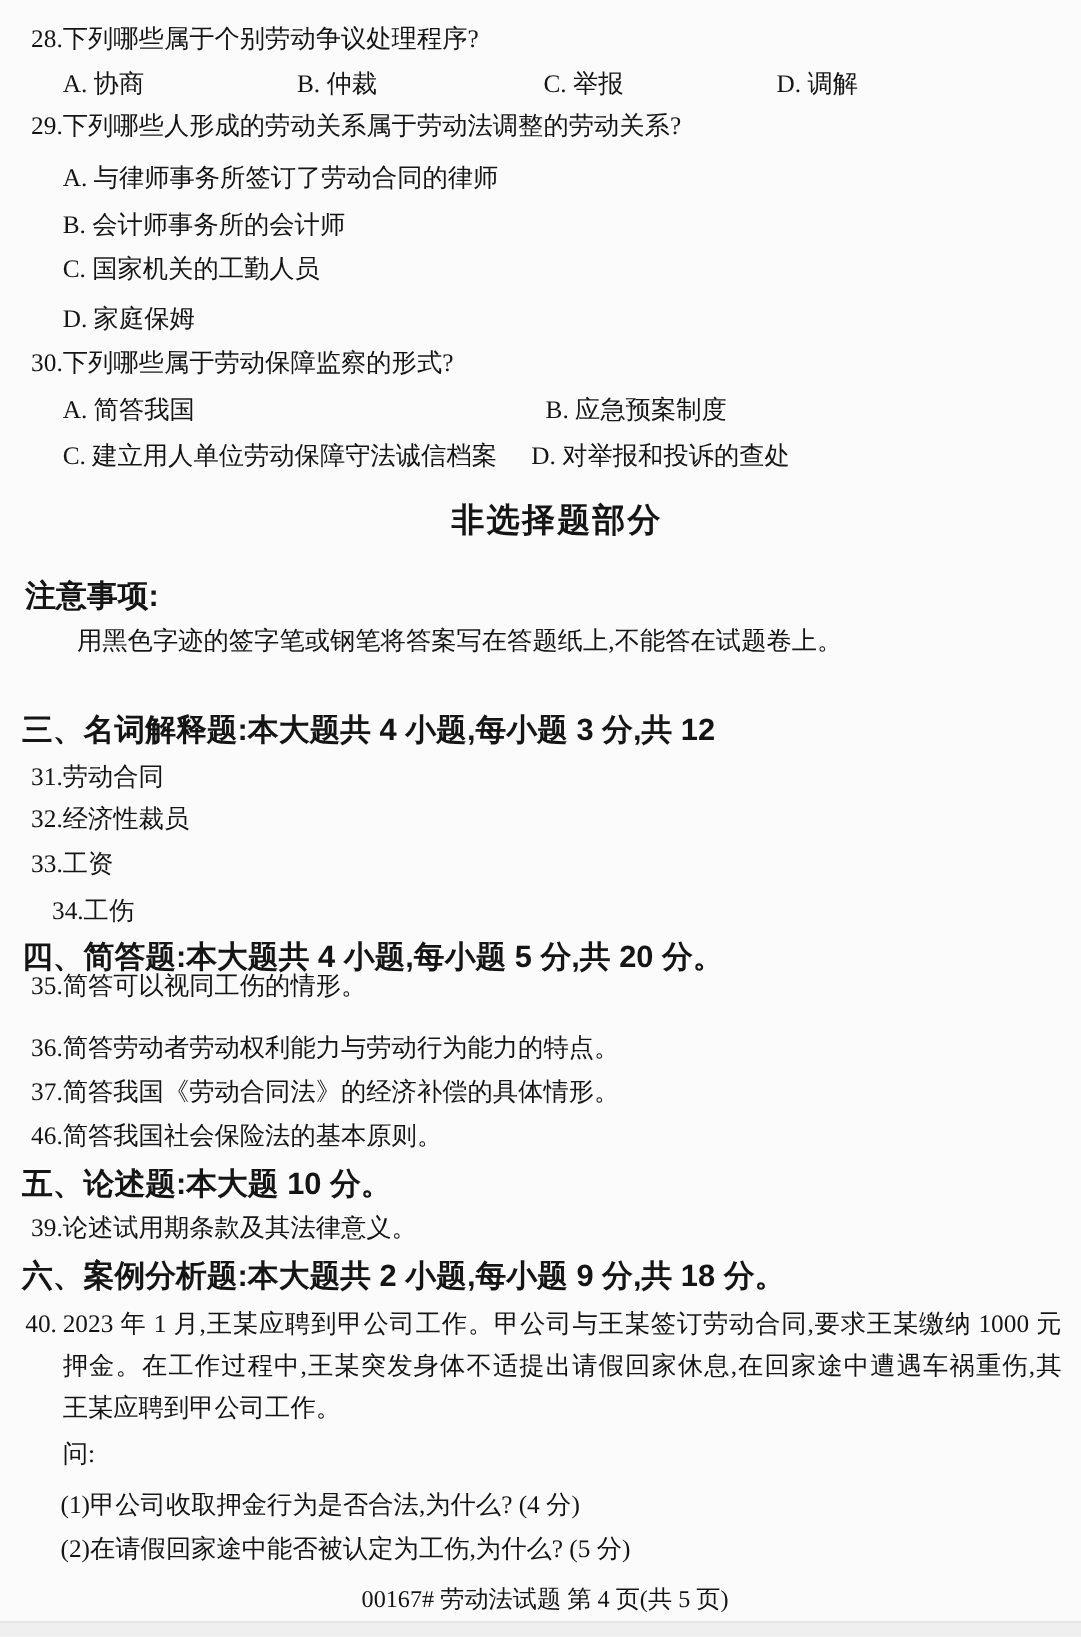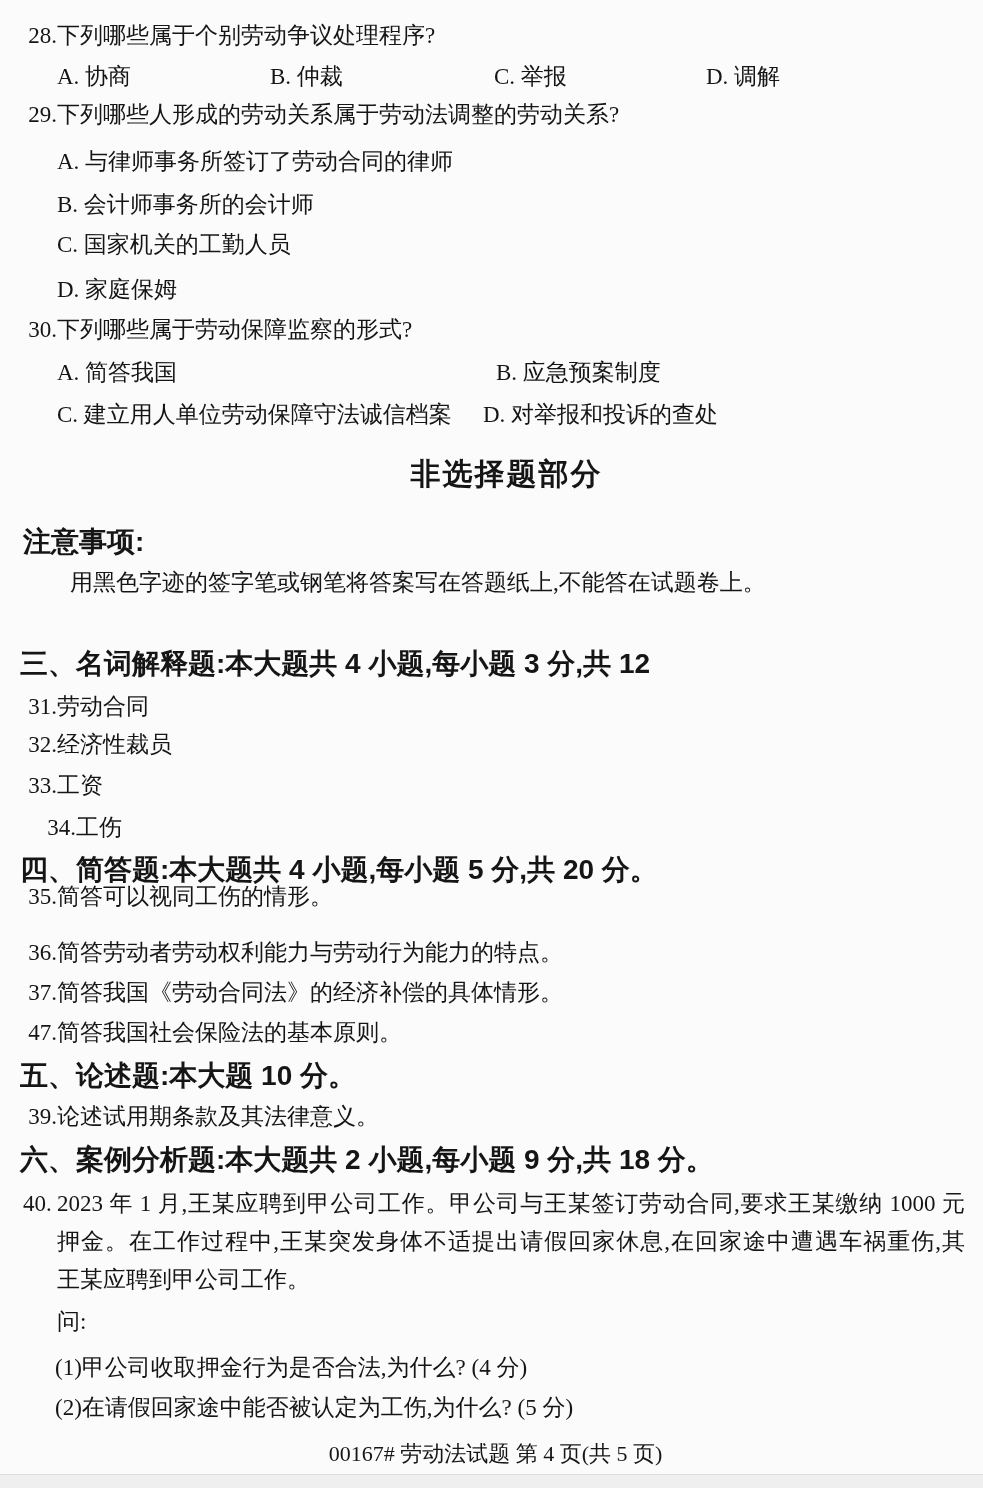--- a/index.html
+++ b/index.html
@@ -60,21 +60,21 @@
 <div class="ln hd" style="left:20px;top:650px;">三、名词解释题:本大题共 4 小题,每小题 3 分,共 12</div>
 <div class="ln" style="left:23px;top:693px;"><span class="num">31.</span><span>劳动合同</span></div>
 <div class="ln" style="left:23px;top:731px;"><span class="num">32.</span><span>经济性裁员</span></div>
 <div class="ln" style="left:23px;top:772px;"><span class="num">33.</span><span>工资</span></div>
 <div class="ln" style="left:23px;top:814px;margin-left:19px;"><span class="num">34.</span><span>工伤</span></div>
 
 <div class="ln hd" style="left:20px;top:856px;">四、简答题:本大题共 4 小题,每小题 5 分,共 20 分。</div>
 <div class="ln" style="left:23px;top:883px;"><span class="num">35.</span><span>简答可以视同工伤的情形。</span></div>
 <div class="ln" style="left:23px;top:939px;"><span class="num">36.</span><span>简答劳动者劳动权利能力与劳动行为能力的特点。</span></div>
 <div class="ln" style="left:23px;top:979px;"><span class="num">37.</span><span>简答我国《劳动合同法》的经济补偿的具体情形。</span></div>
-<div class="ln" style="left:23px;top:1019px;"><span class="num">47.</span><span>简答我国社会保险法的基本原则。</span></div>
+<div class="ln" style="left:23px;top:1019px;"><span class="num">46.</span><span>简答我国社会保险法的基本原则。</span></div>
 
 <div class="ln hd" style="left:20px;top:1062px;">五、论述题:本大题 10 分。</div>
 <div class="ln" style="left:23px;top:1103px;"><span class="num">39.</span><span>论述试用期条款及其法律意义。</span></div>
 
 <div class="ln hd" style="left:20px;top:1146px;">六、案例分析题:本大题共 2 小题,每小题 9 分,共 18 分。</div>
 <div class="ln jst" style="left:23px;top:1190px;width:942px;"><span class="num">40.</span><span>2023 年 1 月,王某应聘到甲公司工作。甲公司与王某签订劳动合同,要求王某缴纳 1000 元</span></div>
 <div class="ln jst" style="left:57px;top:1228px;width:908px;">押金。在工作过程中,王某突发身体不适提出请假回家休息,在回家途中遭遇车祸重伤,其</div>
 <div class="ln" style="left:57px;top:1266px;">王某应聘到甲公司工作。</div>
 <div class="ln" style="left:57px;top:1308px;">问:</div>
 <div class="ln" style="left:55px;top:1354px;">(1)甲公司收取押金行为是否合法,为什么? (4 分)</div>

